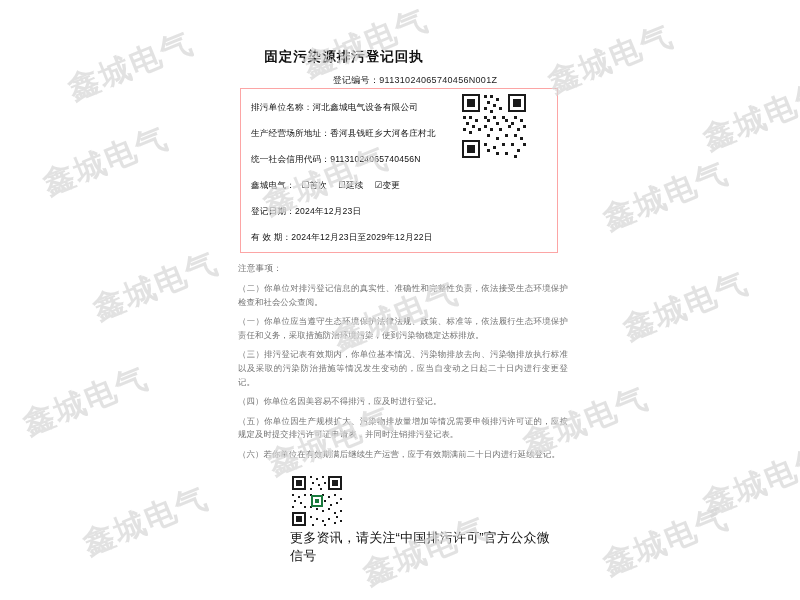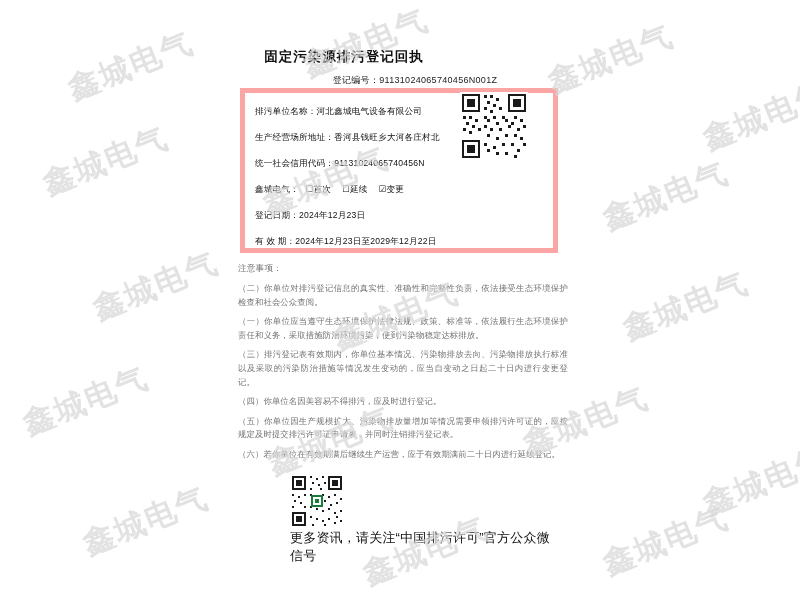--- a/index.html
+++ b/index.html
@@ -76,21 +76,21 @@
     letter-spacing: 0.3px;
   }
 
   
   #info-box {
     position: absolute;
     left: 240px;
     top: 88px;
     width: 318px;
     height: 165px;
-    border: 5px solid #fca5a5;
+    border: 1px solid #fca5a5;
     box-sizing: border-box;
     background: rgba(255,255,255,0.35);
   }
   .info-row {
     position: absolute;
     left: 10px;
     font-size: 8.6px;
     color: #111;
     white-space: nowrap;
     letter-spacing: 0.2px;

